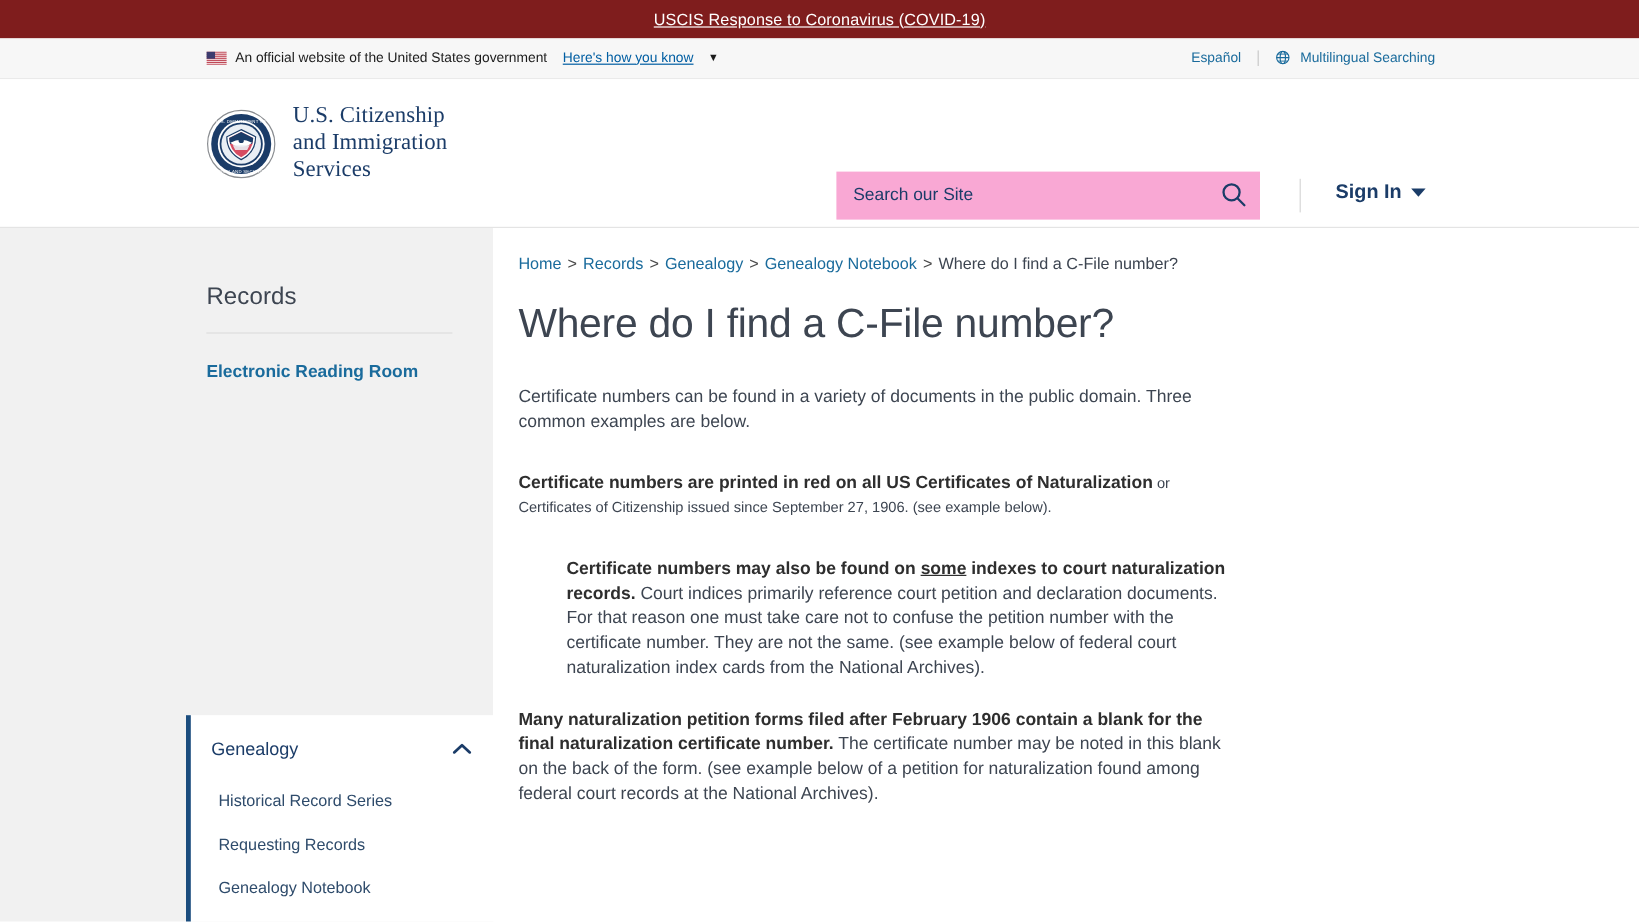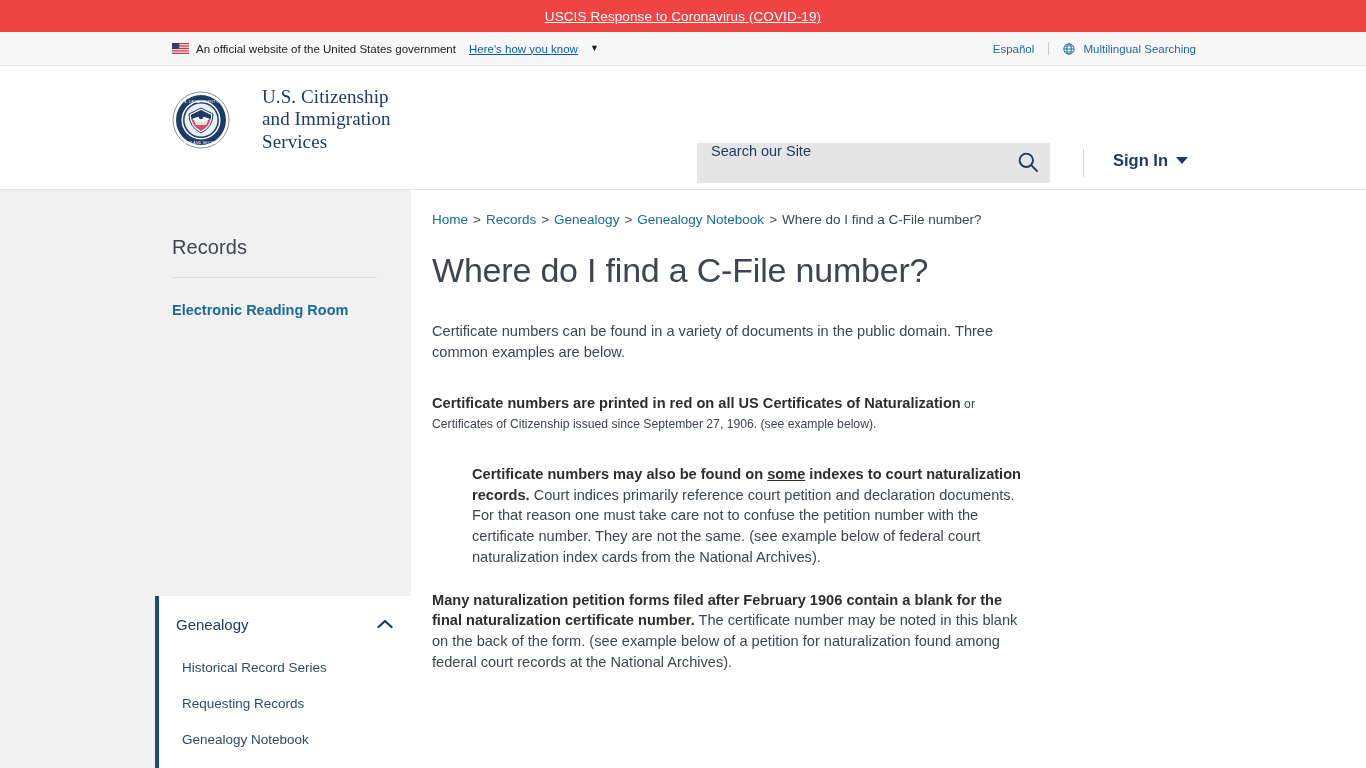--- a/index.html
+++ b/index.html
@@ -8,21 +8,21 @@
     width: 1366px;
     height: 768px;
     overflow: hidden;
     font-family: "Liberation Sans", sans-serif;
     background: #ffffff;
   }
 
   
   .covid-banner {
     height: 32px;
-    background: #ef4444;
+    background: #7f1d1d;
     display: flex;
     align-items: center;
     justify-content: center;
   }
   .covid-banner a {
     color: #ffffff;
     font-size: 13.5px;
     text-decoration: underline;
     font-weight: 400;
     letter-spacing: 0.1px;
@@ -95,42 +95,42 @@
     background: #ffffff;
     position: relative;
     border-bottom: 1px solid #e4e4e4;
   }
   .logo-wrap {
     position: absolute;
     left: 172px;
     top: 20px;
     display: flex;
     align-items: center;
-    gap: 32px;
+    gap: 14px;
     text-decoration: none;
   }
   .seal { width: 58px; height: 58px; display:block; }
   .logo-text {
     font-family: "Liberation Serif", serif;
     font-size: 19px;
     line-height: 1.18;
     color: #1b3c68;
     font-weight: 400;
     letter-spacing: 0.1px;
   }
 
   .search-wrap {
     position: absolute;
     left: 697px;
     top: 77px;
     width: 353px;
     height: 40px;
-    background: #e5e5e5;
-    display: flex;
-    align-items: flex-start;
+    background: #f9a8d4;
+    display: flex;
+    align-items: center;
   }
   .search-input {
     flex: 1;
     border: none;
     outline: none;
     background: transparent;
     font-family: "Liberation Sans", sans-serif;
     font-size: 14.5px;
     color: #1b3c68;
     padding: 0 14px;

